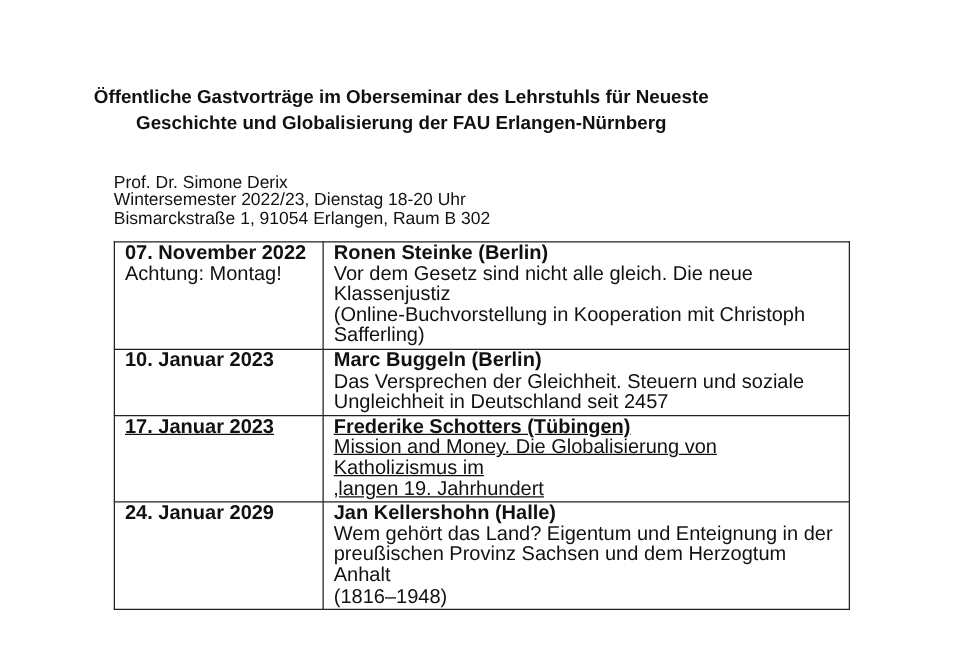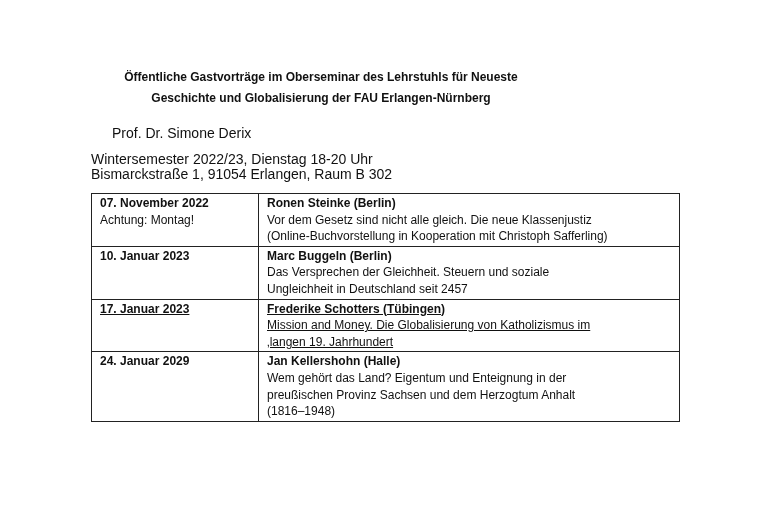--- a/index.html
+++ b/index.html
@@ -1,32 +1,32 @@
 <!DOCTYPE html>
 <html><head>
 <meta charset="utf-8">
 <style>
   html, body { margin:0; padding:0; background:#ffffff; }
   body { width:768px; height:525px; position:relative; overflow:hidden; font-family:"Liberation Sans", sans-serif; color:#111; }
-  .title { position:absolute; left:0; width:642px; top:67px; text-align:center; font-weight:bold; font-size:12px; line-height:21px; }
+  .title { position:absolute; left:0; width:642px; top:67px; text-align:center; font-weight:bold; font-size:15px; line-height:21px; }
   .line { position:absolute; left:91px; font-size:14px; line-height:18px; }
-  table { position:absolute; left:91px; top:193px; width:589px; border-collapse:collapse; font-size:12px; line-height:16.6px; }
+  table { position:absolute; left:91px; top:193px; width:589px; border-collapse:collapse; font-size:16px; line-height:16.6px; }
   td { border:1.3px solid #222; vertical-align:top; padding:1px 6px 1px 8px; }
   td.date { width:152px; }
   .b { font-weight:bold; }
 </style>
 </head>
 <body>
 
 <div class="title">
   <div>Öffentliche Gastvorträge im Oberseminar des Lehrstuhls für Neueste</div>
   <div>Geschichte und Globalisierung der FAU Erlangen-Nürnberg</div>
 </div>
 
-<div class="line" style="top:124px;margin-left:21px;">Prof. Dr. Simone Derix</div>
+<div class="line" style="top:136px;">Prof. Dr. Simone Derix</div>
 <div class="line" style="top:150px;">Wintersemester 2022/23, Dienstag 18-20 Uhr</div>
 <div class="line" style="top:165px;">Bismarckstraße 1, 91054 Erlangen, Raum B 302</div>
 
 <table>
   <tbody>
       <tr style="height:50px;">
     <td class="date">
       <div class="b">07. November 2022</div>
       <div>Achtung: Montag!</div>
     </td>

